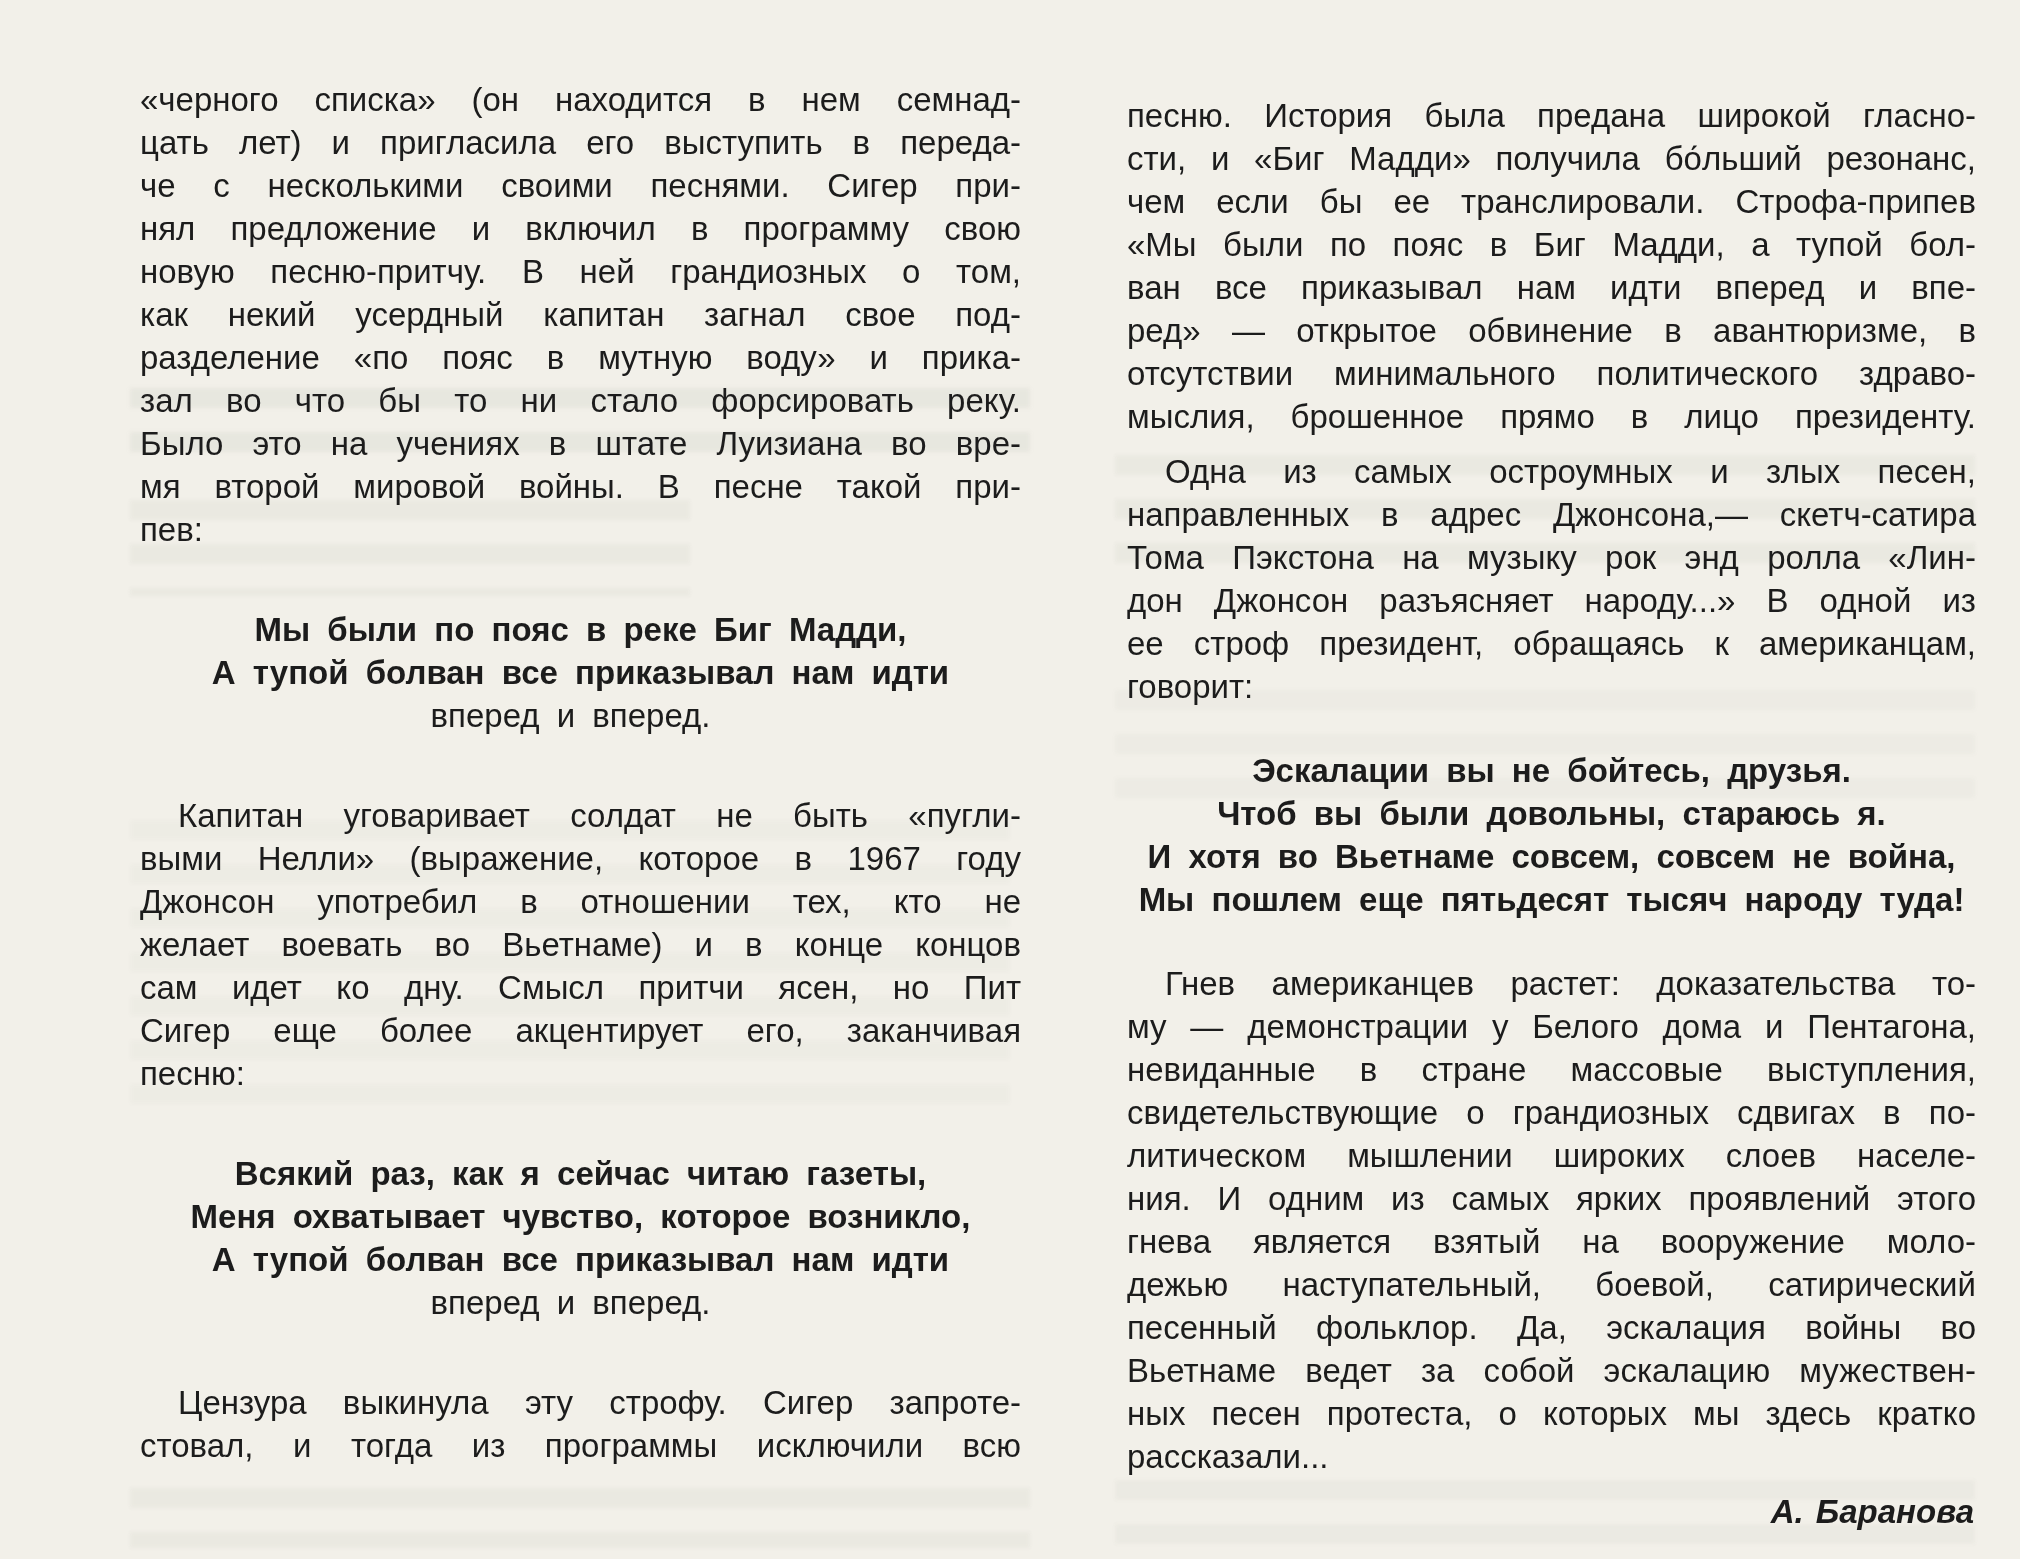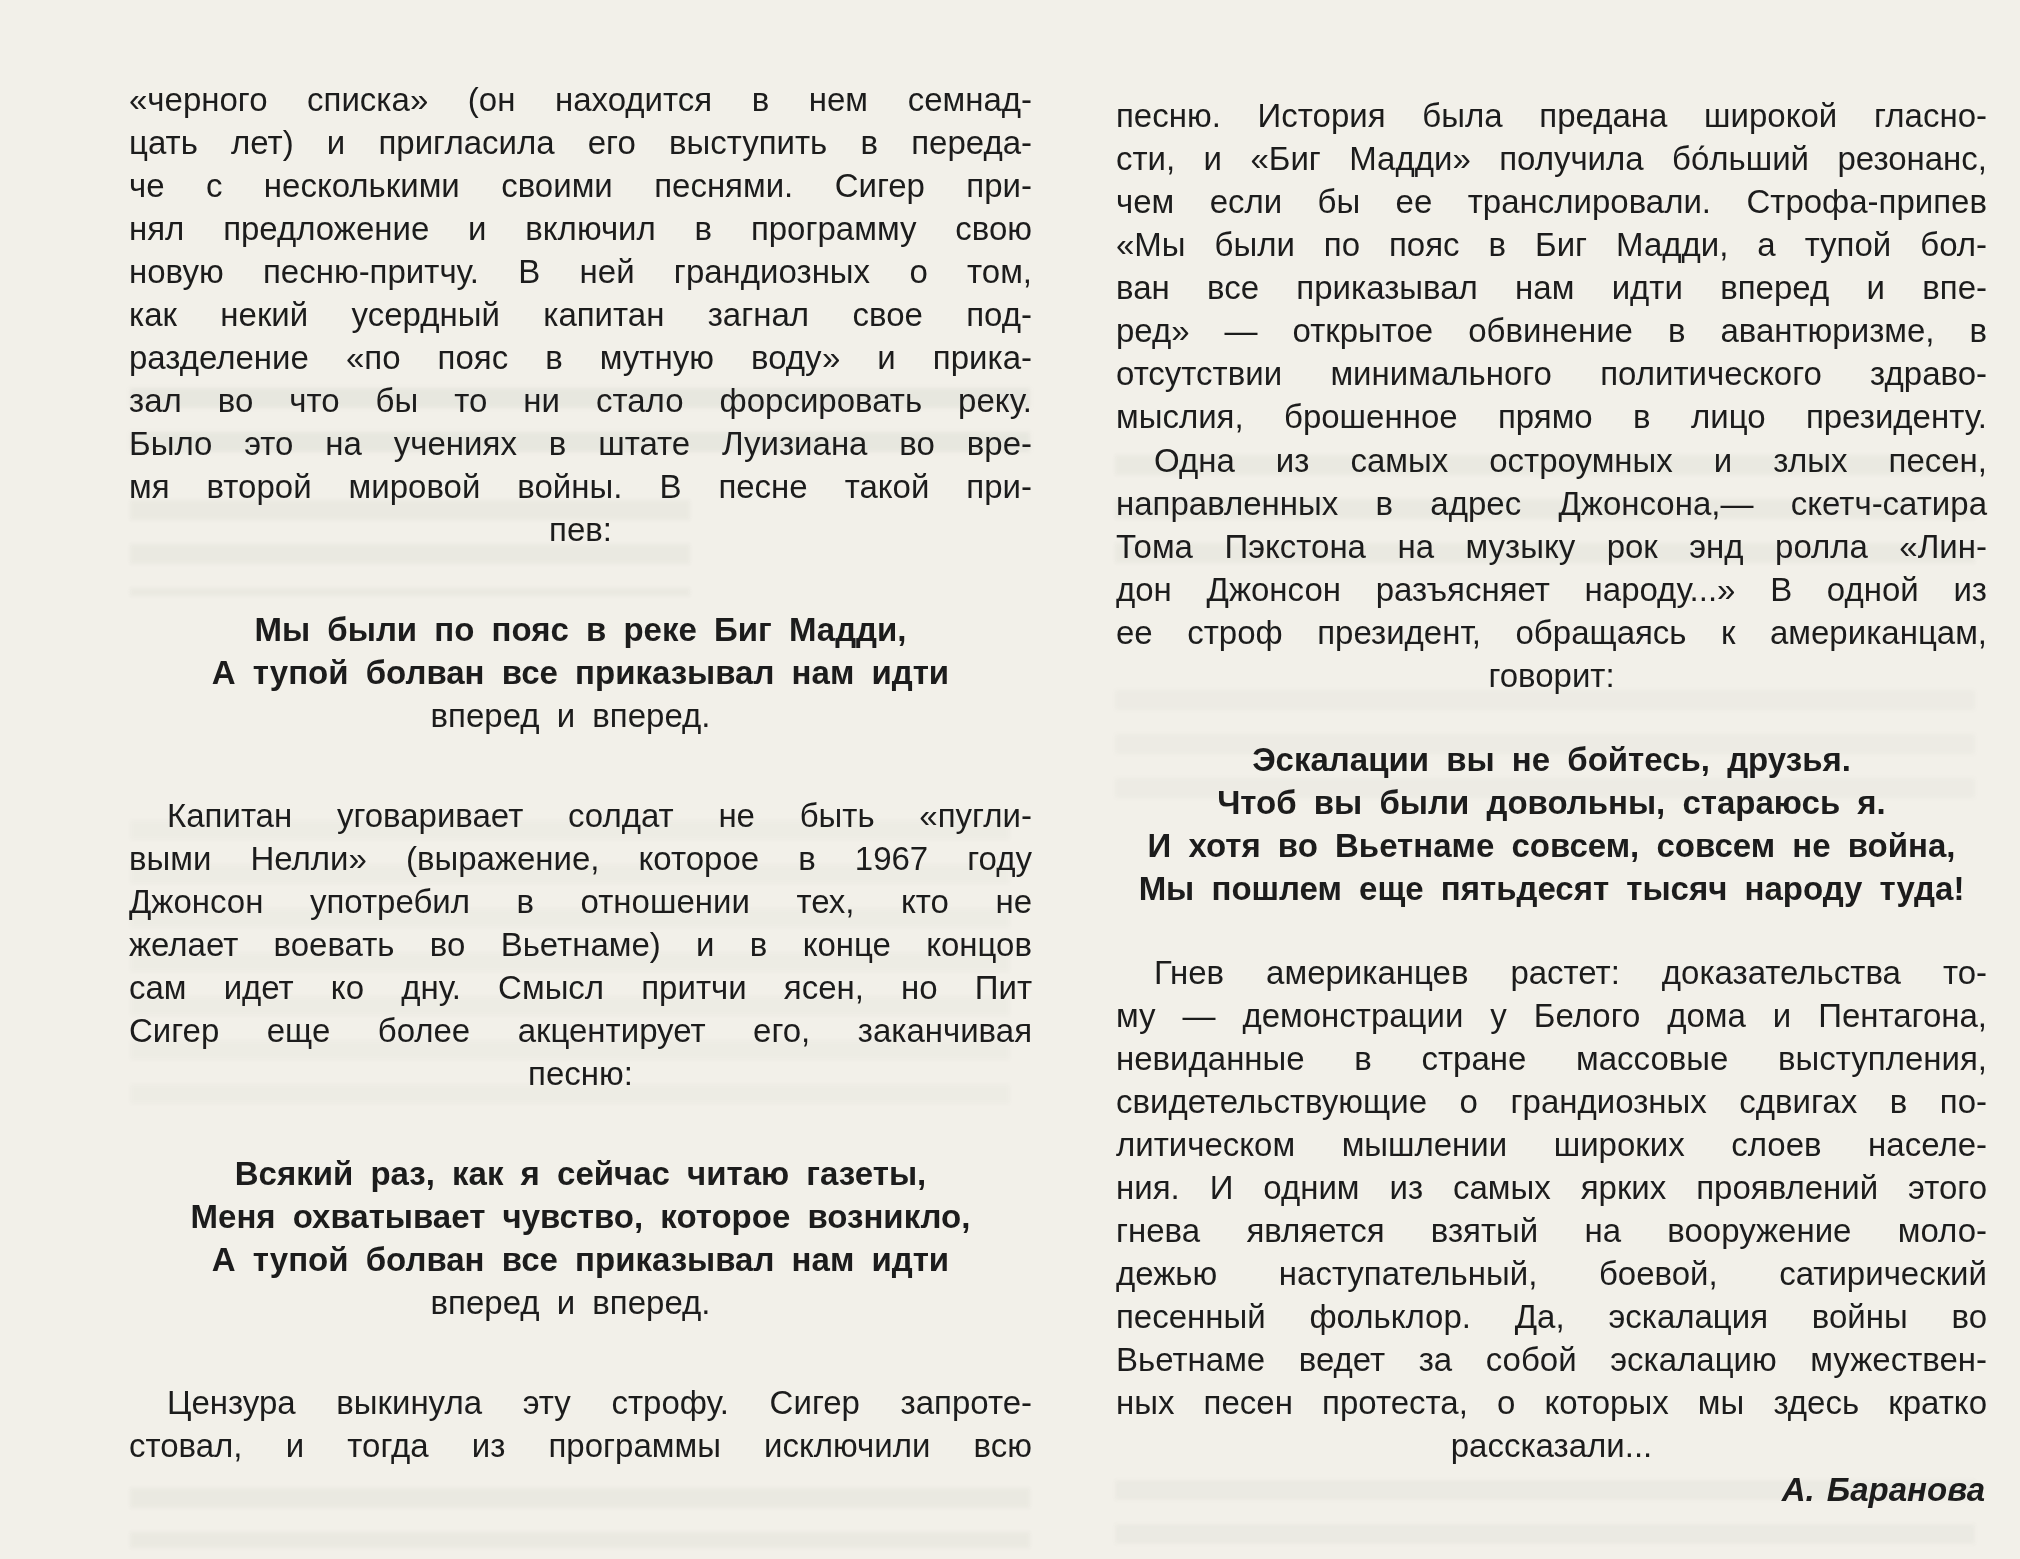--- a/index.html
+++ b/index.html
@@ -25,27 +25,27 @@
   .column{
     position:absolute;
     z-index:1;
     color:#1c1c1c;
     font-size:33px;
     line-height:43px;
     word-spacing:3px;
   }
   #col-left{left:128px;top:78px;width:905px;}
   #col-right{left:1115px;top:94px;width:873px;}
-  .block{margin:1px;}
+  .block{margin:12px;}
   .g0{margin-top:0;}
   .g41{margin-top:41px;}
   .g57{margin-top:57px;}
   .line{min-height:43px;white-space:normal;}
   .just{text-align:justify;text-align-last:justify;}
-  .end{text-align:center;}
+  .end{text-align:left;}
   .indent{text-indent:38px;}
   .verse{text-align:center;word-spacing:8px;font-weight:bold;}
   .verse-right{text-align:center;padding-right:20px;word-spacing:8px;}
   .author{text-align:right;font-weight:700;padding-right:2px;font-style:italic;}
 </style>
 </head>
 <body>
 
 <div class="page">
 

